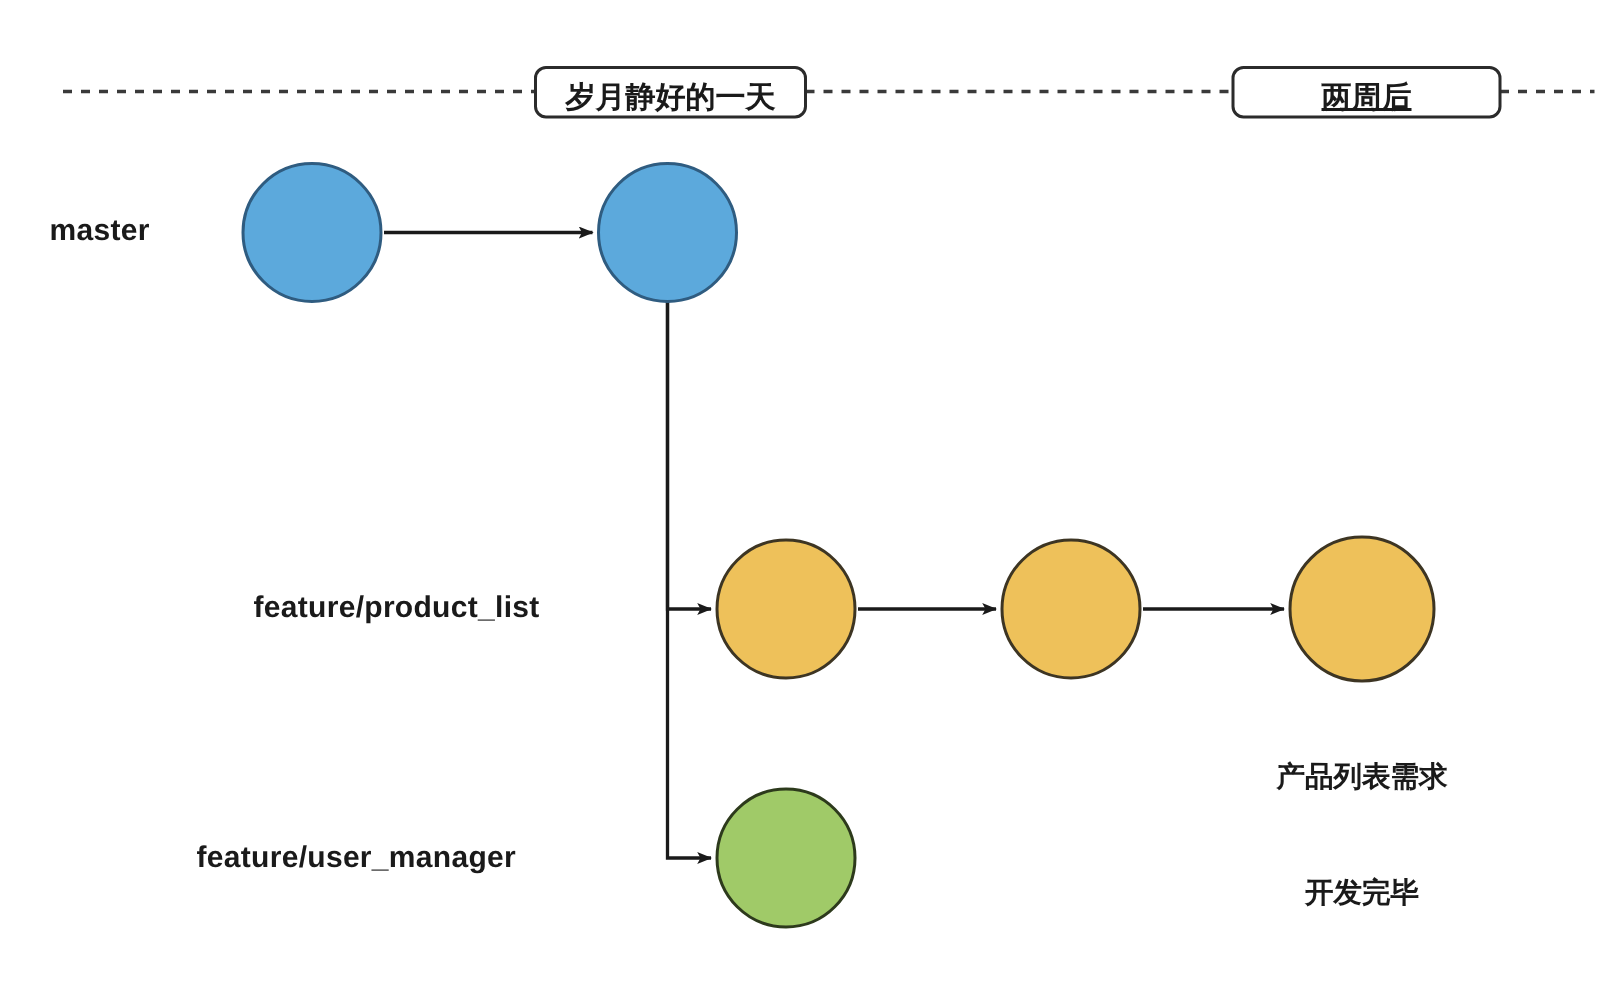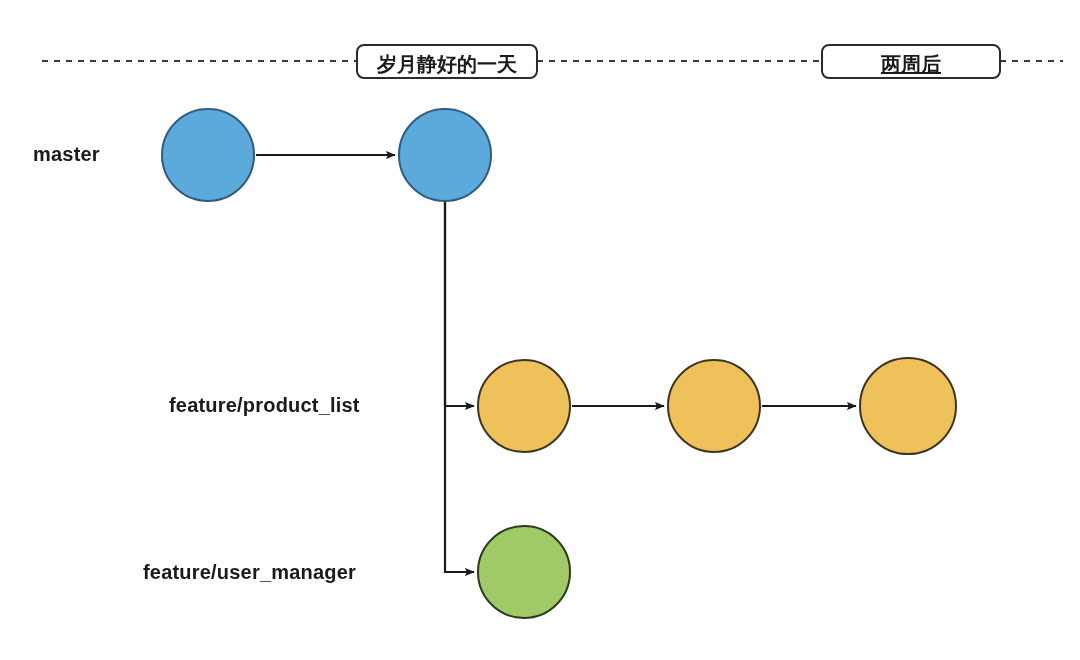--- a/index.html
+++ b/index.html
@@ -87,16 +87,20 @@
   </svg>
 
   <div class="overlay-text phase-label" style="left:357px; top:51px; width:180px;">岁月静好的一天</div>
 
   <div class="overlay-text phase-label" style="left:822px; top:51px; width:178px;text-decoration:underline;">两周后</div>
 
   <div class="overlay-text branch-label" style="left:33px; top:143px;">master</div>
 
   <div class="overlay-text branch-label" style="left:137px; top:394px;margin-left:32px;">feature/product_list</div>
 
-  <div class="overlay-text branch-label" style="left:143px; top:561px;">feature/user_manager</div>
+  <div class="overlay-text branch-label" style="left:131px; top:561px;">feature/user_manager</div>
 
+  <div class="overlay-text node-annotation" style="left:808px; top:455px; width:200px;">
+    <div>产品列表需求</div>
+    <div>开发完毕</div>
+  </div>
 
 </div>
 
 </body></html>

